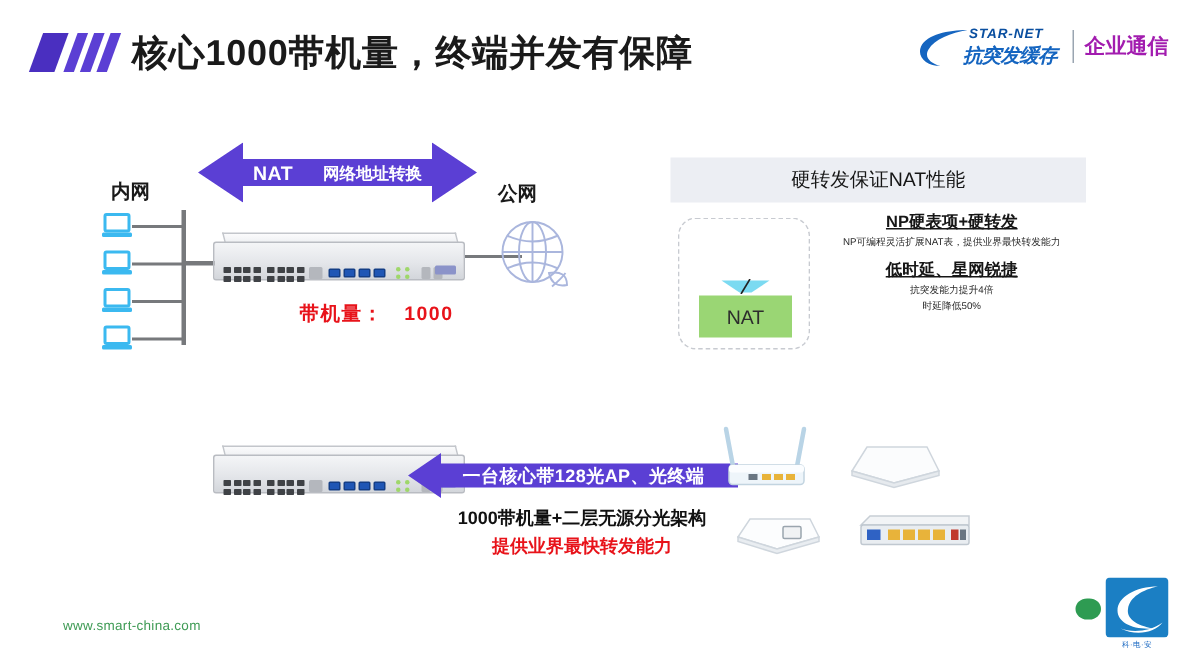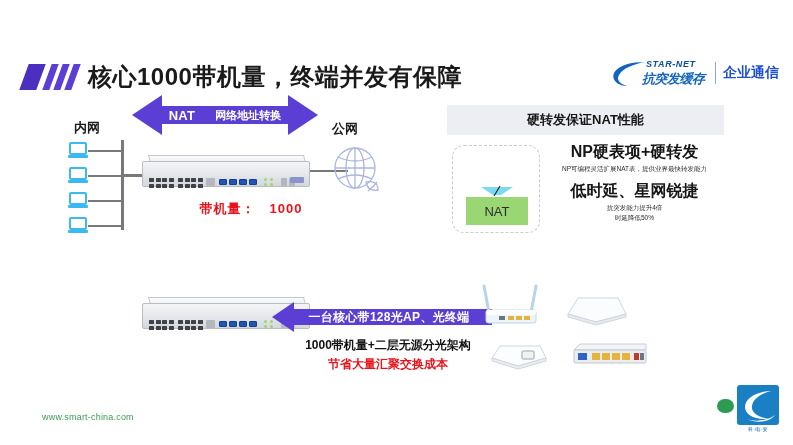--- a/index.html
+++ b/index.html
@@ -5,21 +5,21 @@
   * { box-sizing: border-box; margin: 0; padding: 0; }
   html, body {
     width: 793px; height: 445px;
     background: #ffffff;
     font-family: "Liberation Sans", "DejaVu Sans", sans-serif;
     overflow: hidden;
   }
   .slide { position: relative; width: 793px; height: 445px; background:#fff; }
 
   
-  .header { position:absolute; left:0; top:0; width:793px; height:62px;margin-top:42px; }
+  .header { position:absolute; left:0; top:0; width:793px; height:62px; }
   .stripes { position:absolute; left:24px; top:22px; width:58px; height:26px; }
   .stripe { position:absolute; top:0; height:26px; background:#4a2fc0;
             transform: skewX(-20deg); }
   .stripe.s1 { left:0px;  width:17px; }
   .stripe.s2 { left:23px; width:7px;  background:#5b3fd4; }
   .stripe.s3 { left:34px; width:7px;  background:#5b3fd4; }
   .stripe.s4 { left:45px; width:7px;  background:#5b3fd4; }
 
   .page-title {
     position:absolute; left:88px; top:19px;
@@ -31,21 +31,21 @@
            display:flex; align-items:center; gap:7px; }
   .brand-mark { position:relative; width:96px; height:32px; }
   .brand-swoosh { position:absolute; left:0; top:4px; width:34px; height:26px; }
   .brand-en { position:absolute; left:34px; top:2px; font-size:9px;
               font-weight:700; font-style:italic; color:#0a4fa0;
               letter-spacing:0.6px; white-space:nowrap; }
   .brand-cn { position:absolute; left:30px; top:13px; font-size:13px;
               font-weight:700; font-style:italic; color:#1565c0;
               letter-spacing:-0.5px; white-space:nowrap; }
   .brand-div { width:1px; height:22px; background:#9aa5b1; }
-  .brand-sub { font-size:14px; font-weight:700; color:#1d4ed8;
+  .brand-sub { font-size:14px; font-weight:700; color:#a21caf;
                letter-spacing:0px; white-space:nowrap; }
 
   
   .diagram { position:absolute; left:0; top:62px; width:440px; height:200px; }
 
   .lbl-inner { position:absolute; left:74px; top:57px; font-size:13px;
                font-weight:700; color:#1a1a1a; }
   .lbl-public { position:absolute; left:332px; top:58px; font-size:13px;
                 font-weight:700; color:#1a1a1a; }
 
@@ -89,38 +89,38 @@
   .nat-text .cn { font-size:11px;padding-left:15px; }
 
   .capacity { position:absolute; left:176px; top:138px; width:150px;
               text-align:center; font-size:13px; font-weight:700; color:#e8131a;
               letter-spacing:1px; white-space:nowrap; }
 
   
   .panel { position:absolute; left:447px; top:105px; width:277px; height:135px; }
   .panel-head { width:277px; height:30px; background:#eceef3;
                 display:flex; align-items:center; justify-content:center; }
-  .panel-head span { font-size:13px; font-weight:700; color:#161616; }
+  .panel-head span { font-size:13px; font-weight:400; color:#161616; }
 
   .panel-body { position:relative; width:277px; height:105px; }
   .natbox { position:absolute; left:5px; top:10px; width:88px; height:88px;
             border:1px dashed #c8cbd1; border-radius:12px; background:#fff; }
   .hard-fwd { position:absolute; left:14px; top:11px; width:60px; height:28px;
               background:#f8cb8a; border:1px solid #e8b76a; border-radius:7px;
               display:flex; align-items:center; justify-content:center;
               font-size:11px; font-weight:700; color:#2d2d2d; }
   .funnel { position:absolute; left:26px; top:40px; width:36px; height:10px; }
   .natlabel { position:absolute; left:13px; top:51px; width:62px; height:28px;
               background:#9ad674;
               display:flex; align-items:center; justify-content:center;
               font-size:13px; font-weight:400; color:#2d2d2d;
               font-family:"Liberation Sans", sans-serif; }
 
   .feat { position:absolute; left:98px; top:6px; width:179px; text-align:center; }
-  .feat-h { font-size:16px; font-weight:700; color:#161616; line-height:1.35; }
+  .feat-h { font-size:11px; font-weight:700; color:#161616; line-height:1.35;text-decoration:underline; }
   .feat-p { font-size:6.5px; color:#2a2a2a; line-height:1.45; margin-top:1px; }
   .feat-blk2 { margin-top:7px; }
   .feat-p2 { font-size:6.5px; color:#2a2a2a; line-height:1.5; margin-top:1px; }
 
   
   .bottom { position:absolute; left:0; top:280px; width:793px; height:110px; }
 
   .switch-bot { position:absolute; left:142px; top:15px; width:168px; height:38px; }
 
   .ap-arrow { position:absolute; left:272px; top:22px; width:220px; height:30px; }
@@ -342,21 +342,21 @@
     </div>
 
     <div class="ap-arrow">
       <svg width="220" height="30" viewBox="0 0 220 30">
         <path d="M0 15 L22 0 L22 7 L220 7 L220 23 L22 23 L22 30 Z" fill="#5b3fd4"></path>
       </svg>
       <div class="ap-arrow-text">一台核心带128光AP、光终端</div>
     </div>
 
     <div class="bot-l1">1000带机量+二层无源分光架构</div>
-    <div class="bot-l2">节省大量汇聚交换成本</div>
+    <div class="bot-l2">提供业界最快转发能力</div>
 
     <div class="devices">
 
       <svg style="position:absolute; left:0; top:0;" width="70" height="46" viewBox="0 0 70 46">
         <line x1="12" y1="34" x2="6" y2="2" stroke="#b9d4e6" stroke-width="3" stroke-linecap="round"></line>
         <line x1="52" y1="34" x2="58" y2="2" stroke="#b9d4e6" stroke-width="3" stroke-linecap="round"></line>
         <rect x="8" y="26" width="50" height="13" rx="2.5" fill="#eef5fa" stroke="#c2d4e0"></rect>
         <rect x="8" y="26" width="50" height="5" rx="2" fill="#fbfdff"></rect>
         <rect x="30" y="32" width="6" height="4" fill="#e8b33a"></rect>
         <rect x="38" y="32" width="6" height="4" fill="#e8b33a"></rect>

